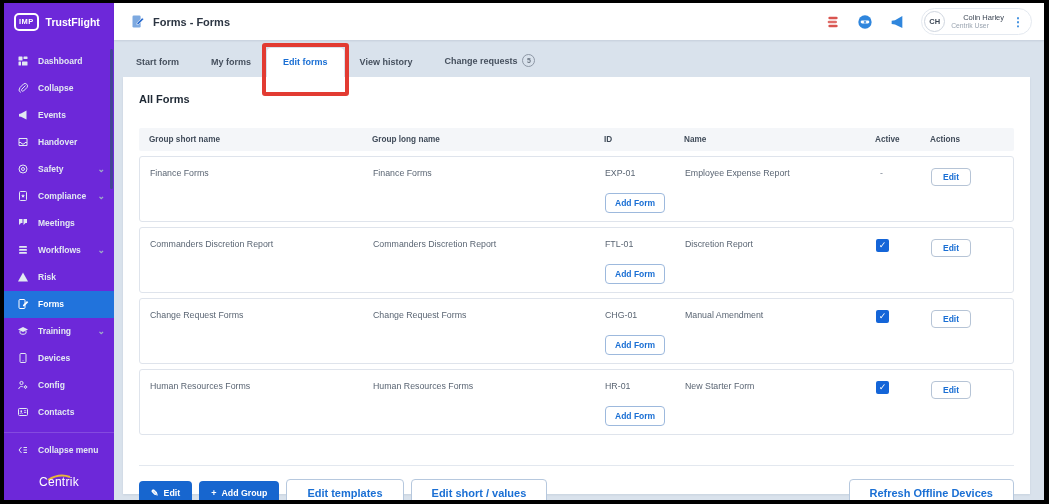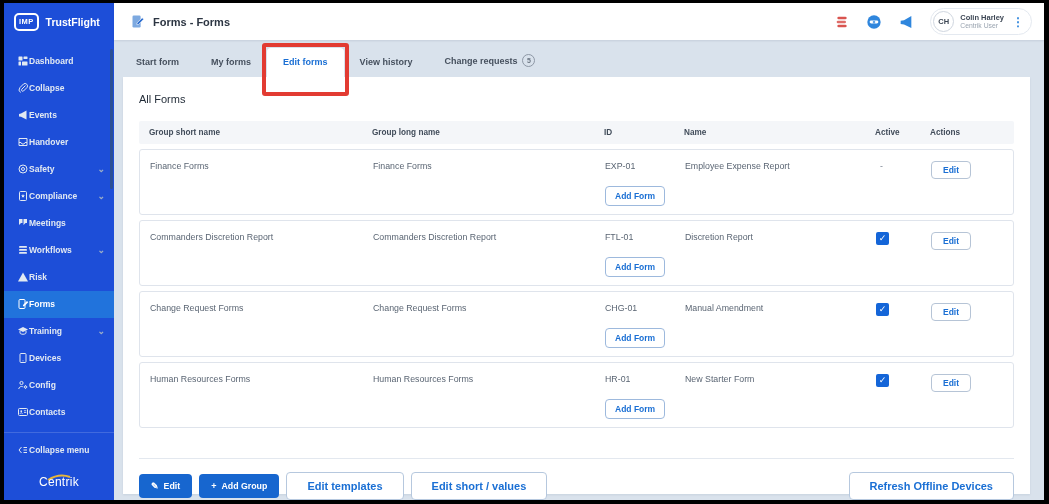--- a/index.html
+++ b/index.html
@@ -1,62 +1,62 @@
 <!DOCTYPE html>
 <html><head>
 <meta charset="utf-8">
 <style>
   * { margin:0; padding:0; box-sizing:border-box; }
   body { font-family:"Liberation Sans", sans-serif; background:#fff; }
   .frame { width:1049px; height:504px; background:#000; padding:3px 5px 4px 4px; }
   .screen { width:100%; height:100%; display:flex; background:#d9e2ec; overflow:hidden; }
 
   
-  .sidebar { width:110px; background:#1d4ed8; color:#dde6f0; display:flex; flex-direction:column; position:relative; flex-shrink:0; }
+  .sidebar { width:110px; background:#6d28d9; color:#dde6f0; display:flex; flex-direction:column; position:relative; flex-shrink:0; }
   .sidebar::after { content:""; position:absolute; right:1px; top:46px; width:3px; height:140px; background:#32507a; border-radius:2px; opacity:.7; }
   .logo-row { display:flex; align-items:center; gap:7px; padding:10px 8px 12px 10px; }
   .imp-badge { border:2px solid #fff; border-radius:5px; color:#fff; font-size:7.5px; font-weight:bold; letter-spacing:.4px; padding:3px 3px; line-height:1; }
   .app-name { font-size:10.5px; font-weight:bold; color:#fff; }
   .nav { flex:1; padding-top:5px; }
-  .nav-item { height:27px; display:flex; align-items:center; padding:0 9px 0 13px; font-size:8.5px; font-weight:bold; color:#e2e9f2; cursor:pointer; }
+  .nav-item { height:27px; display:flex; align-items:center; gap:9px; padding:0 9px 0 13px; font-size:8.5px; font-weight:bold; color:#e2e9f2; cursor:pointer; }
   .nav-item.active { background:#2173dc; color:#fff; }
   .icon-sm { width:12px; height:12px; display:flex; align-items:center; }
   .icon-sm svg { width:12px; height:12px; display:block; }
   .chev { margin-left:auto; font-size:9px; color:#9fb0c6; line-height:1; }
   .nav-divider { border-top:1px solid rgba(255,255,255,.16); margin:6px 0 2px; }
   .collapse-item { height:30px; }
   .centrik { text-align:center; padding:8px 0 12px; position:relative; }
   .centrik .word { font-size:12px; color:#fff; letter-spacing:.3px; }
   .centrik svg { display:block; margin:0 auto -6px; }
 
   
   .main { flex:1; display:flex; flex-direction:column; min-width:0; background:#d9e2ec; }
   .topbar { height:37px; background:#fff; display:flex; align-items:center; padding:0 12px 0 16px; box-shadow:0 1px 2px rgba(16,36,64,.10); position:relative; z-index:6;gap:20px; }
   .title-group { display:flex; align-items:center; gap:8px; font-size:11px; font-weight:bold; color:#2c3542; }
   .title-group svg { width:15px; height:15px; }
   .topbar-right { margin-left:auto; display:flex; align-items:center; gap:16px; }
   .tb-icon svg { width:16px; height:16px; display:block; cursor:pointer; }
   .user-chip { display:flex; align-items:center; gap:6px; border:1px solid #e4e9f0; border-radius:15px; padding:2px 5px 2px 2px; cursor:pointer; }
   .avatar { width:21px; height:21px; border-radius:50%; border:1px solid #cfd6df; background:#fff; display:flex; align-items:center; justify-content:center; font-size:7.5px; font-weight:bold; color:#3c4654; }
   .user-text { line-height:1.25; }
-  .user-name { font-size:7.5px; font-weight:bold; color:#3c4654; }
+  .user-name { font-size:7.5px; font-weight:normal; color:#3c4654;margin-left:12px; }
   .user-role { font-size:6.8px; color:#9aa4b0; }
   .kebab { color:#2f86dd; font-size:12px; font-weight:bold; padding:0 2px; cursor:pointer; }
 
   
   .tabbar { height:37px; display:flex; align-items:flex-end; padding-left:6px; background:#d9e2ec; position:relative; z-index:5; }
   .tab { padding:9px 16px 10px; font-size:9px; font-weight:bold; color:#46505e; cursor:pointer; display:flex; align-items:center; }
   .tab.active { position:relative; background:#fff; border-radius:4px 4px 0 0; color:#1a6fd4; }
   .annotation-box { position:absolute; top:-5px; left:-5px; right:-5px; bottom:-19px; border:4px solid #e23b32; border-radius:3px; pointer-events:none; z-index:30; }
   .badge { display:inline-flex; width:13px; height:13px; border:1px solid #8d97a5; border-radius:50%; font-size:7px; font-weight:bold; color:#6a7481; align-items:center; justify-content:center; margin-left:5px; }
 
   
   .content { flex:1; padding:0 14px 6px 9px; min-height:0; }
   .panel { background:#fff; height:100%; padding:13px 16px 0; box-shadow:0 1px 2px rgba(16,36,64,.08); }
-  .panel-heading { font-size:11px; font-weight:normal; color:#1f2935; margin:3px 0 16px; }
+  .panel-heading { font-size:11px; font-weight:bold; color:#1f2935; margin:3px 0 23px; }
 
   .grid-cols { display:grid; grid-template-columns:223px 232px 80px 191px 55px 1fr; align-items:center; }
   .thead { background:#f4f6f9; height:23px; font-size:8.2px; font-weight:bold; color:#414c5a; border-radius:2px; }
   .thead > div { padding-left:10px; }
   .row-card { border:1px solid #dfe4ec; border-radius:3px; margin-top:5px; background:#fff; }
   .row-vals { padding:11px 0 3px; font-size:8.8px; color:#5a6573; align-items:start; }
   .row-vals > div { padding-left:10px; }
   .row-vals .no-pad { padding-left:0; }
   .row-foot { padding:4px 0 8px; }
   .btn-add-form { grid-column:3; justify-self:start; margin-left:10px; border:1px solid #9db9dd; color:#1a6fd4; background:#fff; border-radius:4px; font-size:8.5px; font-weight:bold; padding:4px 9px; cursor:pointer; font-family:inherit; white-space:nowrap; }

